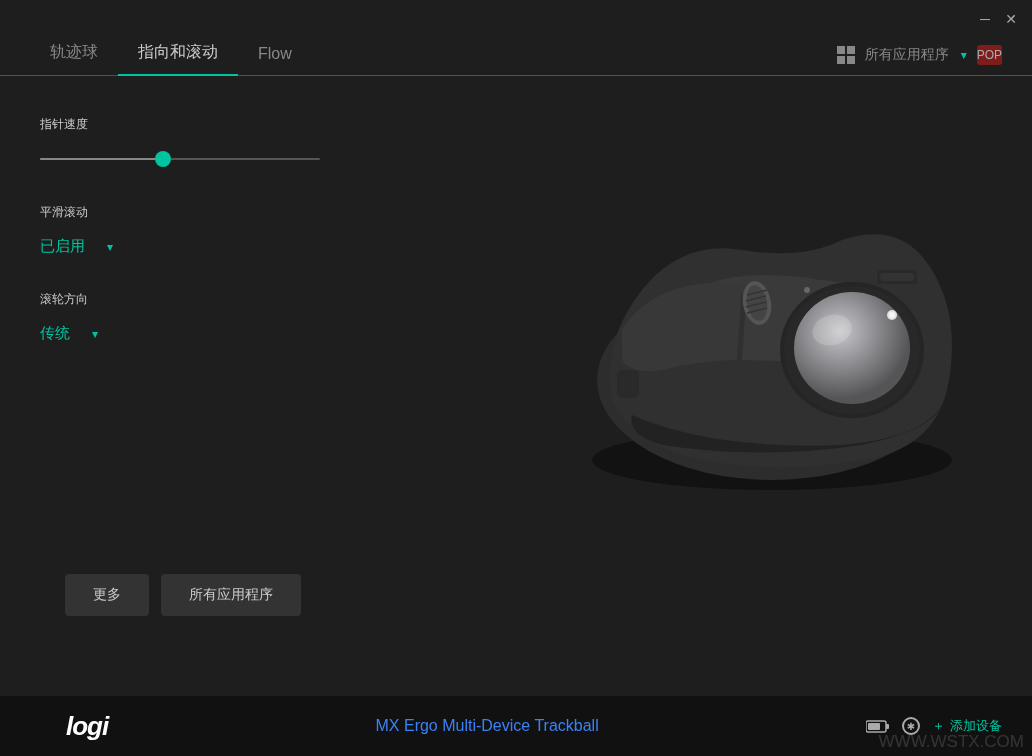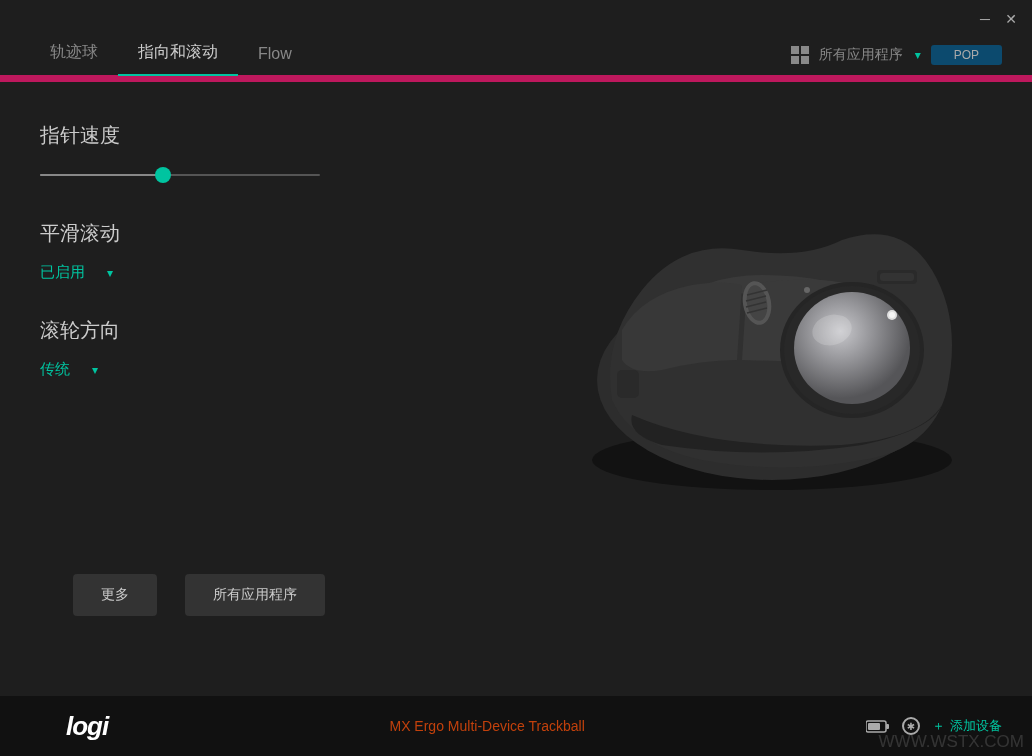--- a/index.html
+++ b/index.html
@@ -45,21 +45,21 @@
       bottom: 60px;
       background: #1e1e1e;
     }
 
     
     .tab-bar {
       display: flex;
       align-items: flex-end;
       padding: 0 30px;
       padding-top: 30px;
-      border-bottom: 7px solid #be185d;
+      border-bottom: 1px solid #be185d;
       position: relative;
     }
     .tab {
       padding: 12px 20px;
       font-size: 16px;
       cursor: pointer;
       color: #888;
       position: relative;
       white-space: nowrap;
     }
@@ -98,40 +98,40 @@
     }
     .app-selector {
       color: #888;
       font-size: 14px;
       cursor: pointer;
       display: flex;
       align-items: center;
       gap: 12px;
     }
     .app-name-badge {
-      background: #0c4a6e;
+      background: #7f1d1d;
       color: #aaa;
       font-size: 12px;
-      padding: 3px 23px;
+      padding: 3px 0;
       border-radius: 3px;
       cursor: pointer;
     }
 
     
     .settings-panel {
       padding: 40px 40px;
       max-width: 500px;
     }
 
     .setting-group {
       margin-bottom: 35px;
     }
 
     .setting-label {
-      font-size: 20px;
+      font-size: 12px;
       color: #cccccc;
       margin-bottom: 16px;
     }
 
     
     .slider-container {
       position: relative;
       width: 280px;
       height: 20px;
       display: flex;
@@ -178,23 +178,23 @@
     }
     .chevron {
       font-size: 12px;
       color: #00c4a0;
     }
 
     
     .bottom-buttons {
       position: absolute;
       bottom: 80px;
-      left: 48px;
-      display: flex;
-      gap: 28px;
+      left: 40px;
+      display: flex;
+      gap: 12px;
       padding-left: 25px;
     }
     .btn {
       padding: 12px 28px;
       background: #333;
       color: #cccccc;
       border: none;
       border-radius: 4px;
       font-size: 14px;
       cursor: pointer;
@@ -230,22 +230,22 @@
     .logi-logo {
       font-size: 26px;
       font-weight: bold;
       color: #ffffff;
       font-style: italic;
       letter-spacing: -1px;
       margin-left: 36px;
     }
     .device-name {
       margin: 16px auto;
-      font-size: 14px;
-      color: #c2410c;
+      font-size: 16px;
+      color: #3b82f6;
     }
     .footer-right {
       display: flex;
       align-items: center;
       gap: 12px;
     }
     .battery-icon {
       display: flex;
       align-items: center;
       gap: 3px;

